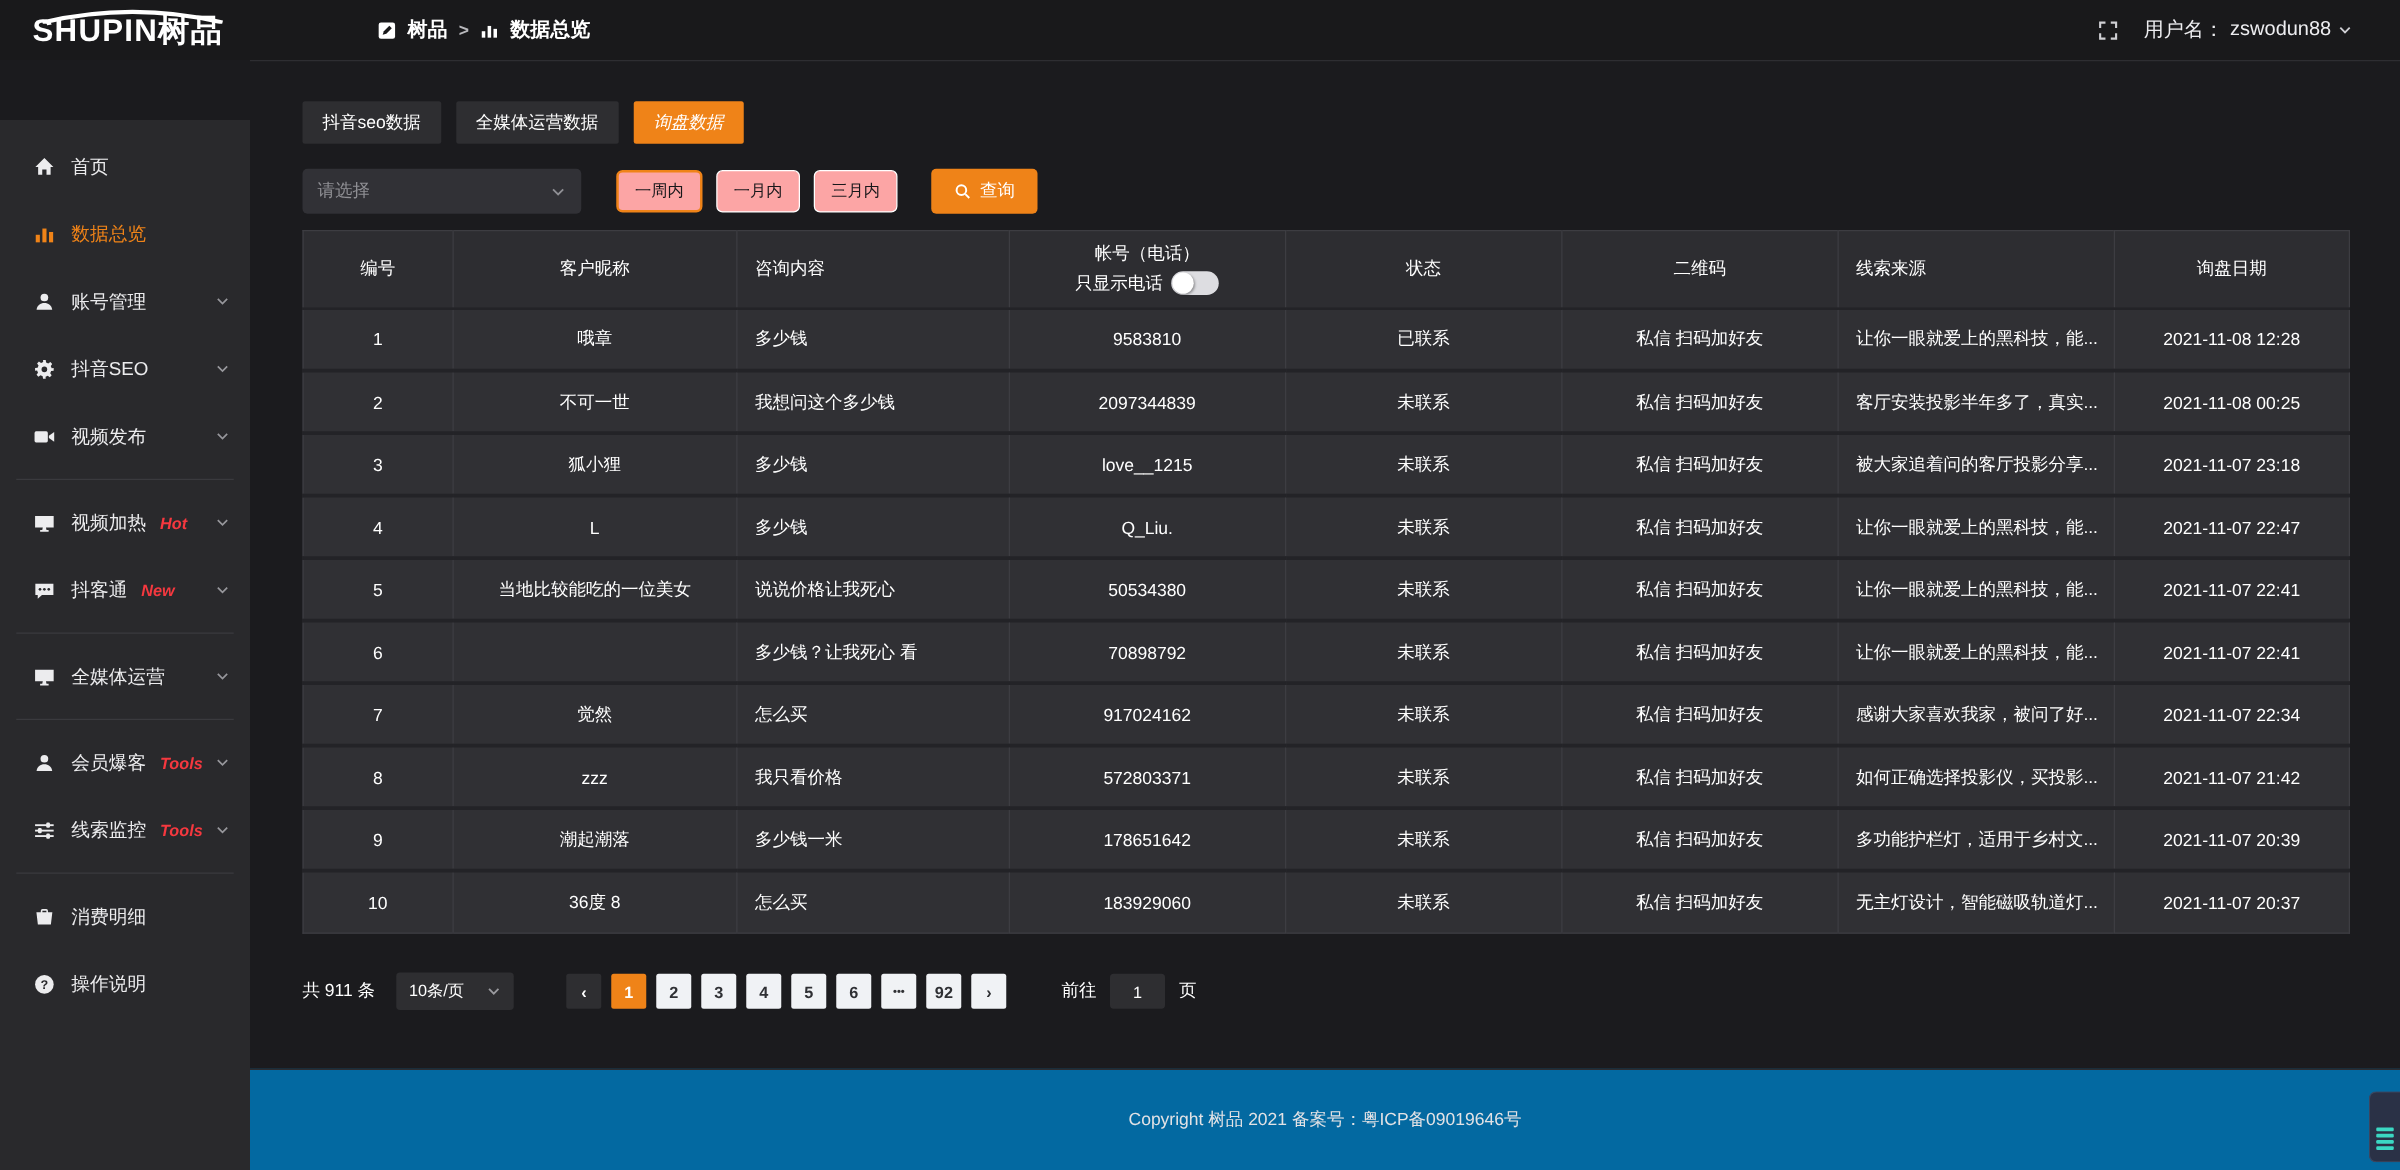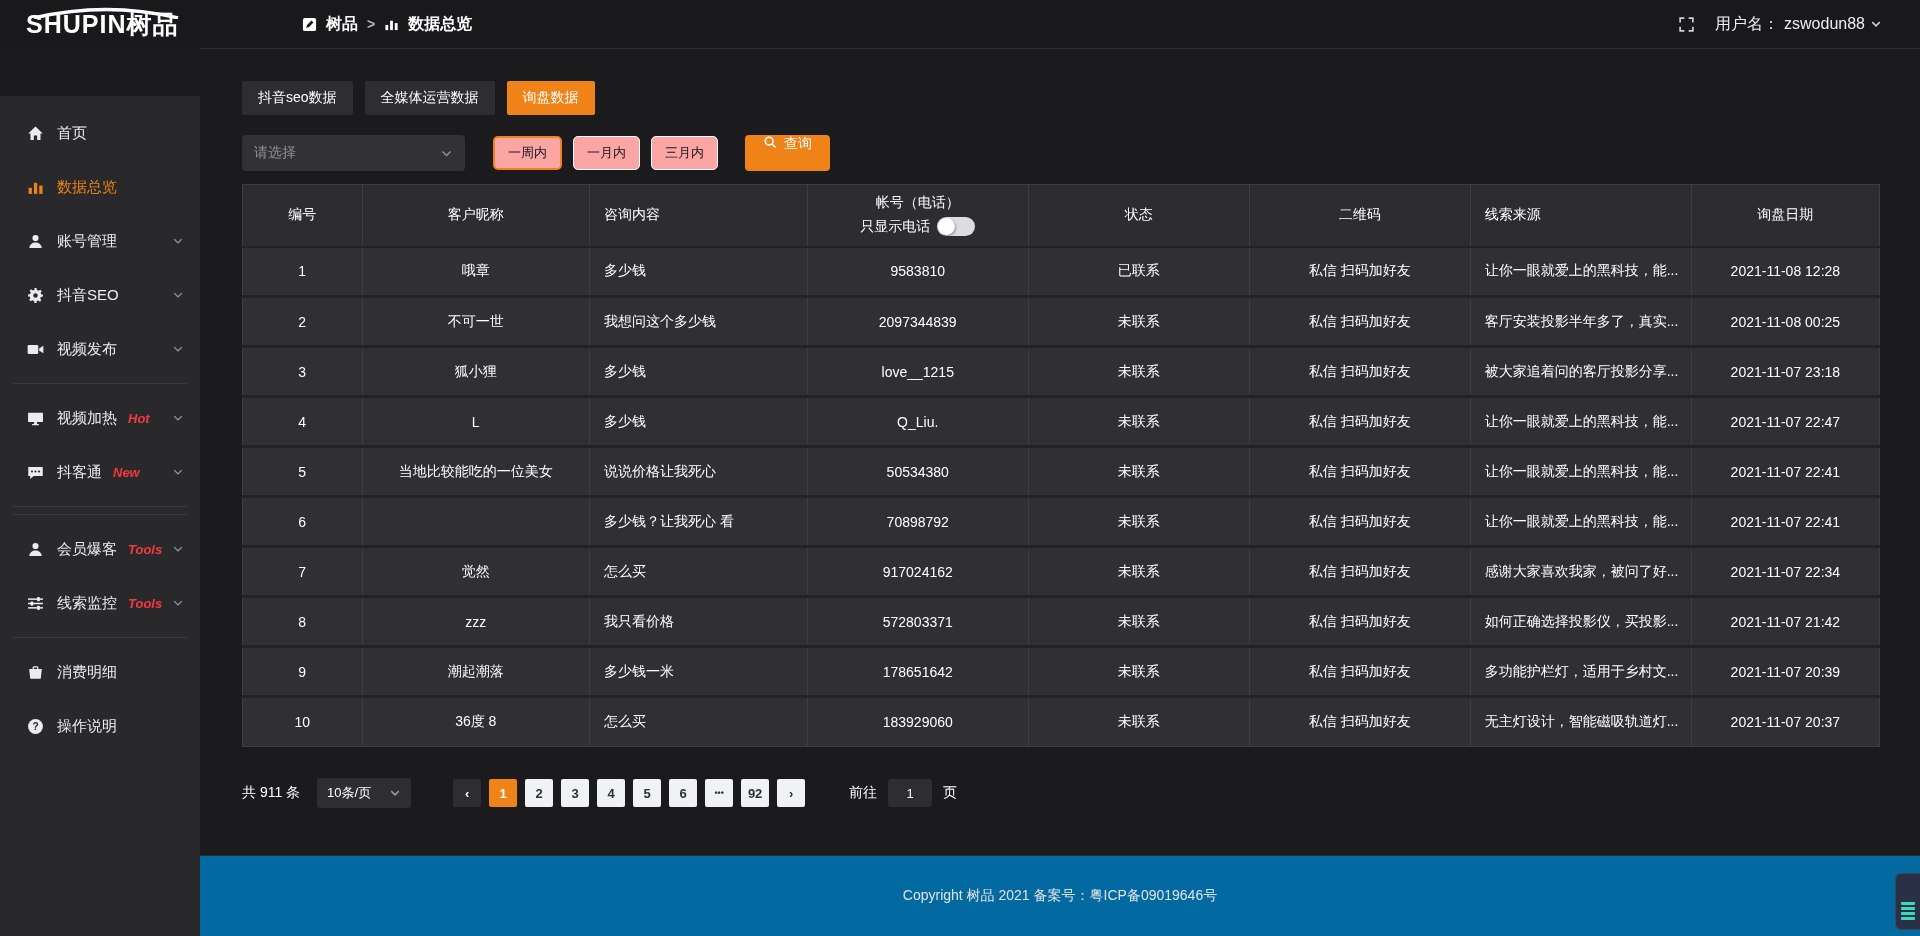--- a/index.html
+++ b/index.html
@@ -31,29 +31,29 @@
   .badge-red { color:#f5383f; } .badge-gold { color:#f2b32b; }
   .sb-chevron { margin-left:auto; width:12px; height:12px; color:#97979c; }
   .sb-divider { height:1px; background:#3a3a3e; margin:7px 13px; }
 
   
   .main { position:absolute; left:200px; top:48px; right:0; bottom:0; background:#1b1b1e; border-top:1px solid #2e2e32; }
   .content { padding:32px 40px 0 42px; }
 
   .tabs { display:flex; gap:12px; }
   .tab { background:#2e2e31; color:#fff; font-size:14px; padding:0 16px; height:34px; display:flex; align-items:center; border-radius:2px; cursor:pointer; }
-  .tab.active { background:#ef8318; }
+  .tab.active { background:#ef8318;font-style:italic; }
 
   .filter-row { display:flex; align-items:center; margin-top:20px; }
   .select { width:223px; height:36px; background:#313136; border-radius:4px; display:flex; align-items:center; padding:0 12px; color:#8f8f94; font-size:14px; cursor:pointer; }
   .select .caret { margin-left:auto; width:13px; height:13px; color:#8f8f94; }
   .time-btn { height:34px; padding:0 13px; background:#fca5a5; color:#17171a; font-size:13px; border-radius:5px; margin-left:11px; display:flex; align-items:center; cursor:pointer; border:1px solid #fff; }
   .time-btn.selected { border:2px solid #ef8318; }
   .time-btn:first-of-type { margin-left:28px; }
-  .search-btn { margin-left:27px; height:36px; padding:0 18px; background:#ef8318; color:#fff; border-radius:4px; display:flex; gap:7px; font-size:14px; cursor:pointer; }
+  .search-btn { margin-left:27px; height:36px; padding:0 18px; background:#ef8318; color:#fff; border-radius:4px; display:flex; align-items:center; gap:7px; font-size:14px; cursor:pointer; }
   .search-btn .ico { width:14px; height:14px; }
 
   
   table.data-table { width:100%; margin-top:13px; border-collapse:collapse; table-layout:fixed; background:#303034; border:1px solid #3d3d42; }
   .data-table th { height:62px; background:#2d2d31; font-weight:normal; font-size:14px; color:#fff; border-right:1px solid #3d3d42; border-bottom:2px solid #232327; text-align:center; }
   .data-table td { height:50px; font-size:14px; color:#fff; border-right:1px solid #3d3d42; border-bottom:3px solid #232327; text-align:center; }
   .data-table th:last-child, .data-table td:last-child { border-right:none; }
   .data-table tr:last-child td { border-bottom:none; }
   .al { text-align:left !important; padding-left:14px; }
   .orange { color:#e0821c; }
@@ -217,20 +217,33 @@
       </span>
       <span class="sb-label">抖客通</span>
       <span class="sb-badge badge-red">New</span>
       <span class="sb-chevron">
         <svg viewBox="0 0 16 16" fill="none" stroke="currentColor" stroke-width="1.8">
           <path d="M3 5.5l5 5 5-5"></path>
         </svg>
       </span>
     </div>
     <div class="sb-divider"></div>
+    <div class="sb-item">
+      <span class="sb-icon">
+        <svg viewBox="0 0 16 16">
+          <path d="M1 2.6h14v8.6H9.2l.4 2h1.6v1.2H4.8v-1.2h1.6l.4-2H1z"></path>
+        </svg>
+      </span>
+      <span class="sb-label">全媒体运营</span>
+      <span class="sb-chevron">
+        <svg viewBox="0 0 16 16" fill="none" stroke="currentColor" stroke-width="1.8">
+          <path d="M3 5.5l5 5 5-5"></path>
+        </svg>
+      </span>
+    </div>
     <div class="sb-divider"></div>
     <div class="sb-item">
       <span class="sb-icon">
         <svg viewBox="0 0 16 16">
           <circle cx="8" cy="4.7" r="2.9"></circle>
           <path d="M2.1 14c.4-3.3 2.9-5.1 5.9-5.1s5.5 1.8 5.9 5.1z"></path>
         </svg>
       </span>
       <span class="sb-label">会员爆客</span>
       <span class="sb-badge badge-red">Tools</span>

